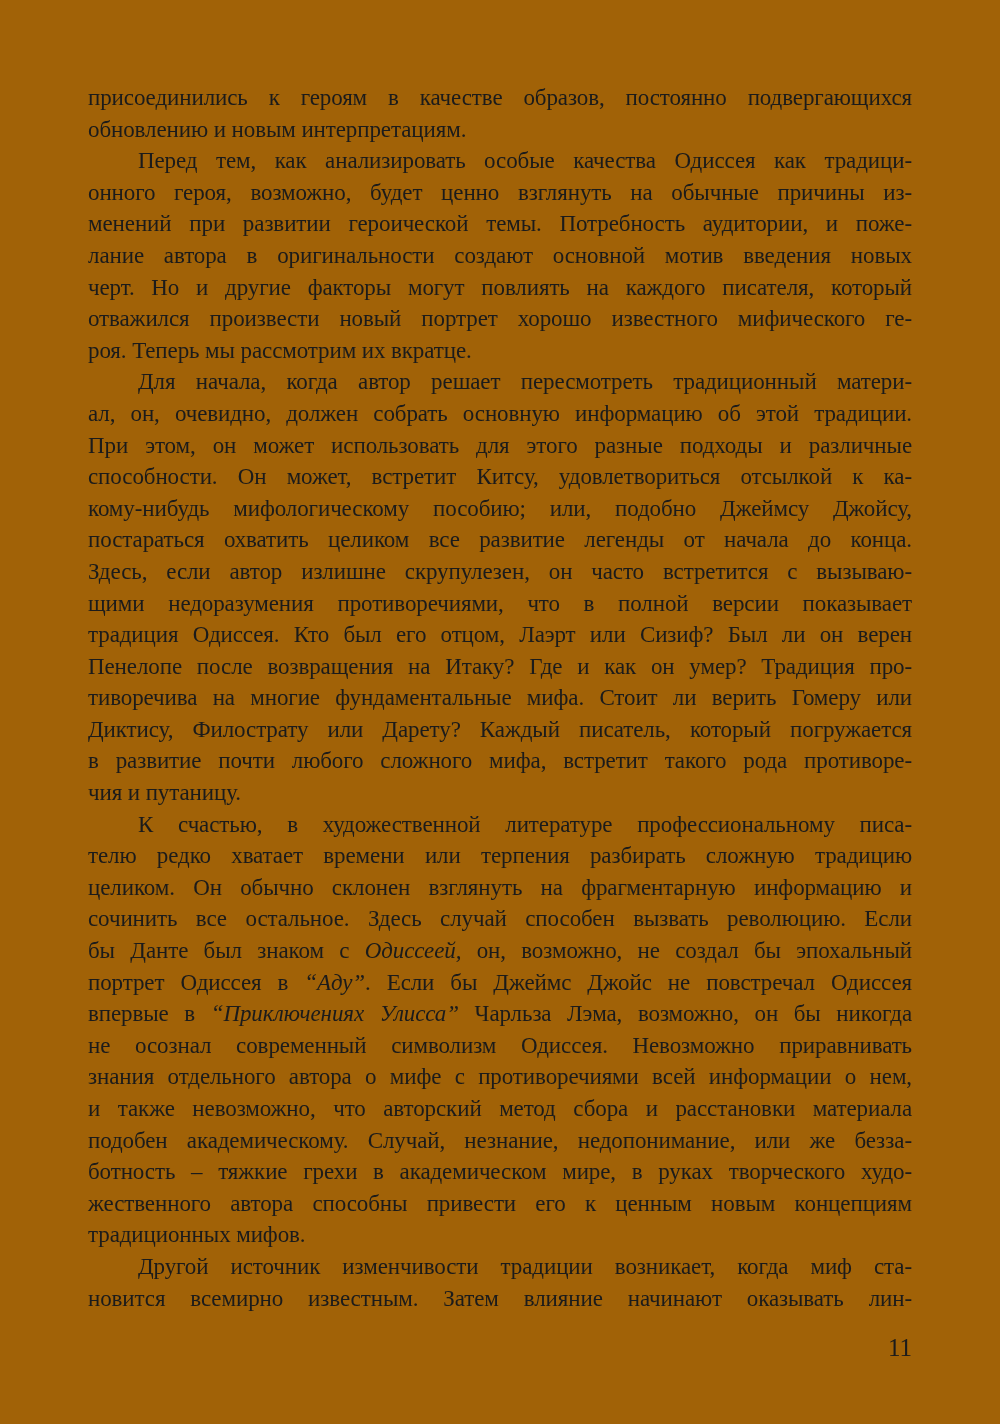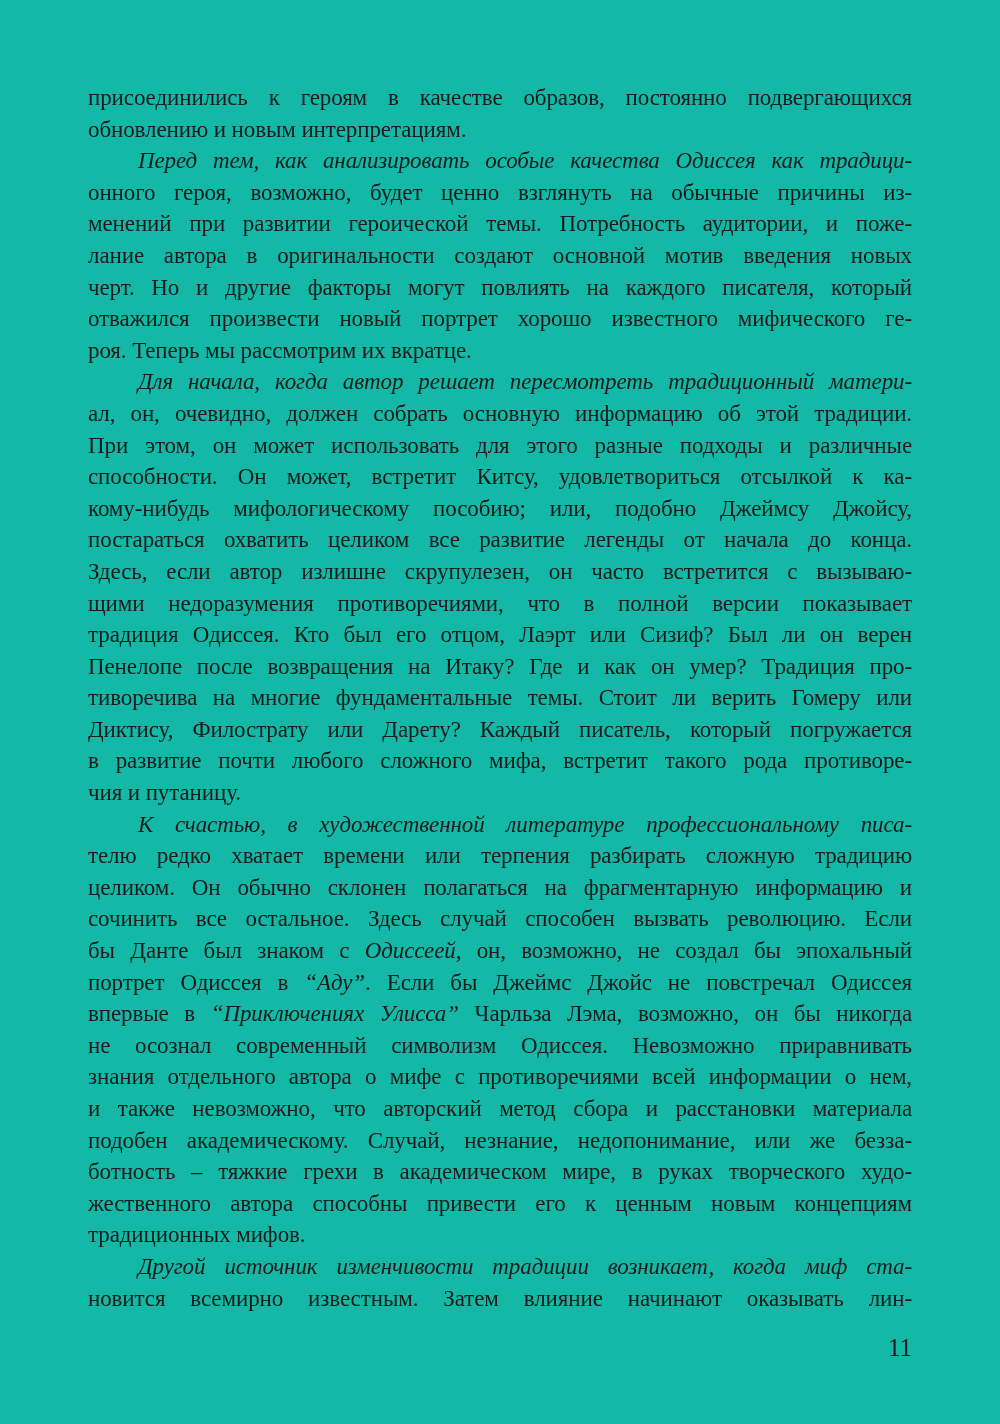--- a/index.html
+++ b/index.html
@@ -4,21 +4,21 @@
 <style>
   html, body {
     margin: 0;
     padding: 0;
     background: #ffffff;
   }
   .page {
     position: relative;
     width: 1000px;
     height: 1424px;
-    background: #14b8a6;
+    background: #a16207;
     font-family: "Liberation Serif", "DejaVu Serif", serif;
     color: #1b1b1b;
     overflow: hidden;
   }
   .textblock {
     position: absolute;
     left: 88px;
     top: 82px;
     width: 824px;
   }
@@ -29,21 +29,20 @@
   .line {
     font-size: 23px;
     line-height: 31.6px;
     text-align: justify;
     text-align-last: justify;
     white-space: normal;
     letter-spacing: -0.1px;
   }
   .line.indent {
     padding-left: 50px;
-    font-style: italic;
   }
   .line.lastleft {
     text-align-last: left;
   }
   .line i {
   }
   .pagenum-row {
     position: absolute;
     left: 88px;
     top: 1332px;
@@ -79,29 +78,29 @@
         <div class="line indent"><span>Для начала, когда автор решает пересмотреть традиционный матери-</span></div>
         <div class="line"><span>ал, он, очевидно, должен собрать основную информацию об этой традиции.</span></div>
         <div class="line"><span>При этом, он может использовать для этого разные подходы и различные</span></div>
         <div class="line"><span>способности. Он может, встретит Китсу, удовлетвориться отсылкой к ка-</span></div>
         <div class="line"><span>кому-нибудь мифологическому пособию; или, подобно Джеймсу Джойсу,</span></div>
         <div class="line"><span>постараться охватить целиком все развитие легенды от начала до конца.</span></div>
         <div class="line"><span>Здесь, если автор излишне скрупулезен, он часто встретится с вызываю-</span></div>
         <div class="line"><span>щими недоразумения противоречиями, что в полной версии показывает</span></div>
         <div class="line"><span>традиция Одиссея. Кто был его отцом, Лаэрт или Сизиф? Был ли он верен</span></div>
         <div class="line"><span>Пенелопе после возвращения на Итаку? Где и как он умер? Традиция про-</span></div>
-        <div class="line"><span>тиворечива на многие фундаментальные темы. Стоит ли верить Гомеру или</span></div>
+        <div class="line"><span>тиворечива на многие фундаментальные мифа. Стоит ли верить Гомеру или</span></div>
         <div class="line"><span>Диктису, Филострату или Дарету? Каждый писатель, который погружается</span></div>
         <div class="line"><span>в развитие почти любого сложного мифа, встретит такого рода противоре-</span></div>
         <div class="line lastleft"><span>чия и путаницу.</span></div>
       </div>
       <div class="para">
         <div class="line indent"><span>К счастью, в художественной литературе профессиональному писа-</span></div>
         <div class="line"><span>телю редко хватает времени или терпения разбирать сложную традицию</span></div>
-        <div class="line"><span>целиком. Он обычно склонен полагаться на фрагментарную информацию и</span></div>
+        <div class="line"><span>целиком. Он обычно склонен взглянуть на фрагментарную информацию и</span></div>
         <div class="line"><span>сочинить все остальное. Здесь случай способен вызвать революцию. Если</span></div>
         <div class="line"><span>бы Данте был знаком с </span><i>Одиссеей,</i><span> он, возможно, не создал бы эпохальный</span></div>
         <div class="line"><span>портрет Одиссея в </span><i>“Аду”</i><span>. Если бы Джеймс Джойс не повстречал Одиссея</span></div>
         <div class="line"><span>впервые в </span><i>“Приключениях Улисса”</i><span> Чарльза Лэма, возможно, он бы никогда</span></div>
         <div class="line"><span>не осознал современный символизм Одиссея. Невозможно приравнивать</span></div>
         <div class="line"><span>знания отдельного автора о мифе с противоречиями всей информации о нем,</span></div>
         <div class="line"><span>и также невозможно, что авторский метод сбора и расстановки материала</span></div>
         <div class="line"><span>подобен академическому. Случай, незнание, недопонимание, или же безза-</span></div>
         <div class="line"><span>ботность – тяжкие грехи в академическом мире, в руках творческого худо-</span></div>
         <div class="line"><span>жественного автора способны привести его к ценным новым концепциям</span></div>

